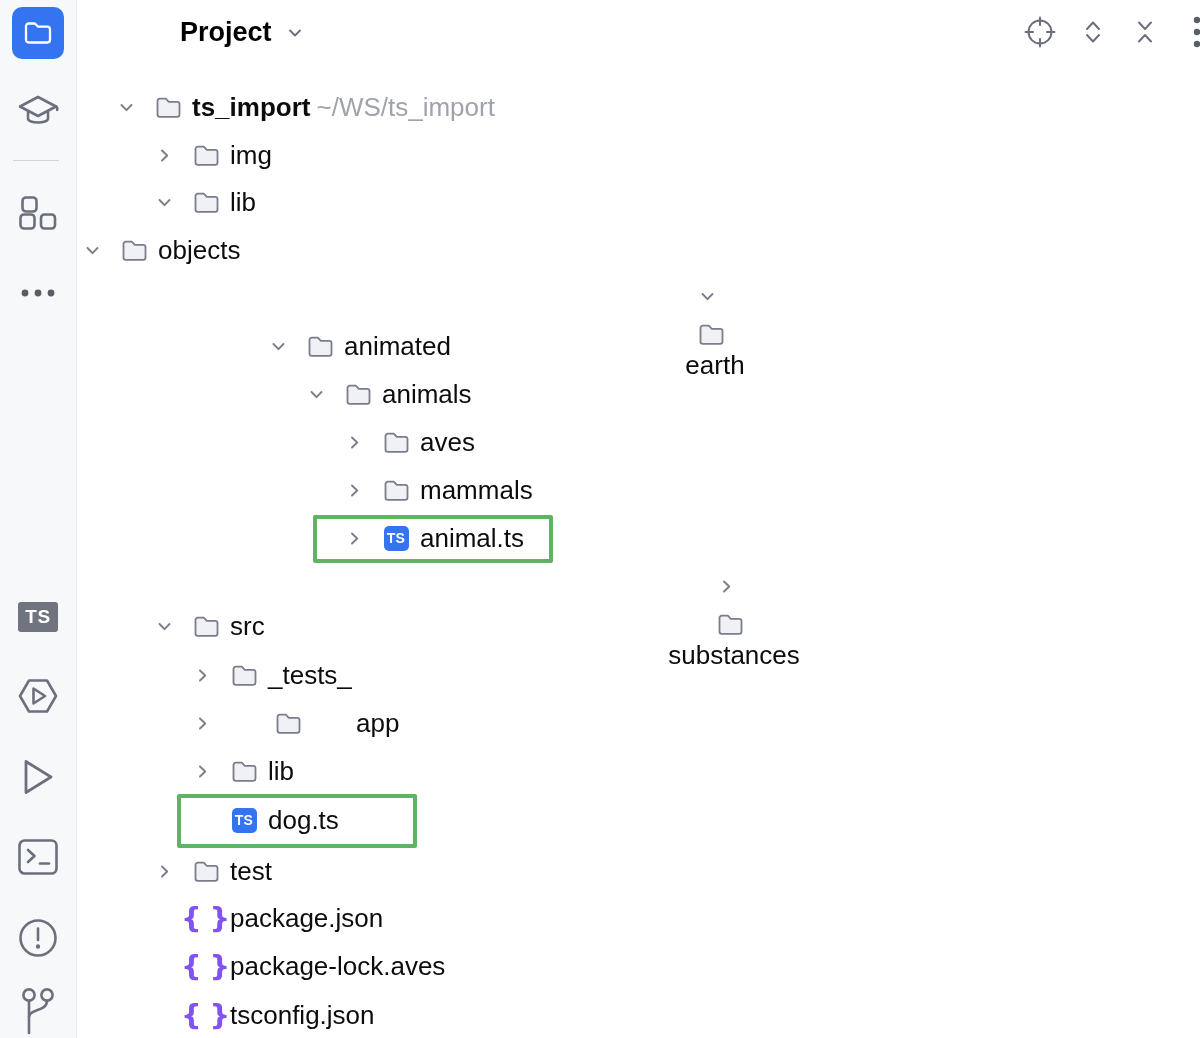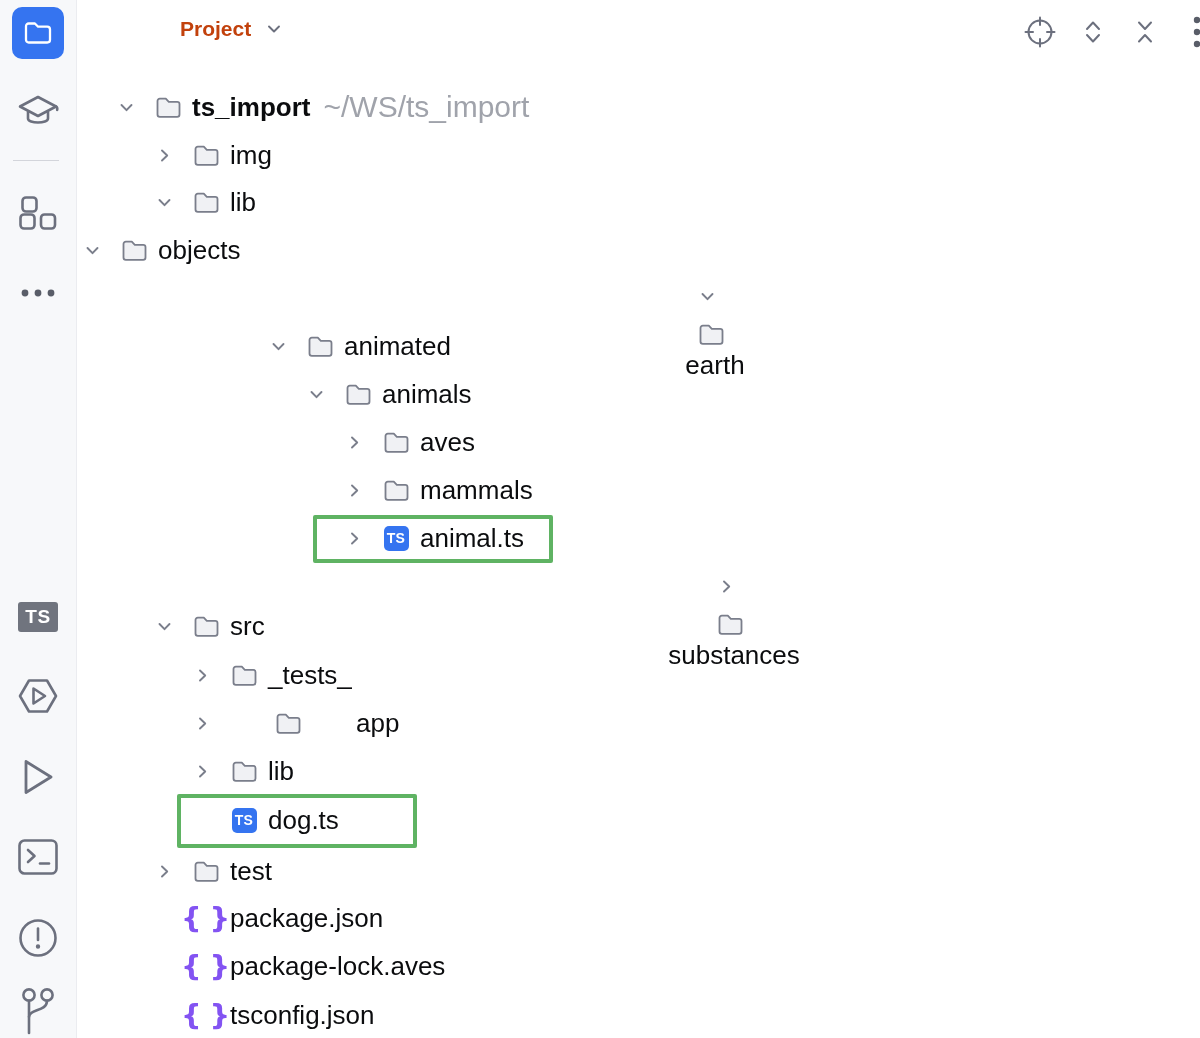--- a/index.html
+++ b/index.html
@@ -26,41 +26,41 @@
     border-top:1.5px solid #D3D5DB;
   }
   .ts-logo{
     width:40px;height:30px;background:#70747E;border-radius:3px;
     color:#fff;font-weight:700;font-size:19px;letter-spacing:.5px;
     display:flex;align-items:center;justify-content:center;
   }
   
   .panel-header{position:absolute;left:77px;top:0;right:0;height:66px;background:#fff;}
   .panel-title{
-    position:absolute;left:103px;top:17px;font-size:21px;font-weight:700;color:#c2410c;
+    position:absolute;left:103px;top:17px;font-size:27px;font-weight:700;color:#000000;
     display:flex;align-items:center;gap:14px;cursor:pointer;
   }
   .toolbar-icon{
     position:absolute;top:32px;transform:translate(-50%,-50%);cursor:pointer;
     display:flex;align-items:center;justify-content:center;
   }
   
   .tree{position:absolute;left:0;top:0;width:1200px;height:1038px;}
   .row{
     position:absolute;left:0;width:1200px;height:48px;
     display:flex;align-items:center;box-sizing:border-box;cursor:pointer;
   }
   .chev{
     width:44px;height:48px;display:flex;align-items:center;box-sizing:border-box;
     padding-left:10px;flex:0 0 44px;
   }
   .ficon{width:32px;display:flex;align-items:center;justify-content:center;flex:0 0 32px;}
   .label{margin-left:8px;font-size:26px;color:#0B0C0E;white-space:pre;}
   .label.bold{font-weight:700;}
-  .loc{margin-left:13px;font-size:30px;color:#A0A3AB;white-space:pre;}
+  .loc{margin-left:6px;font-size:26px;color:#A0A3AB;white-space:pre;}
   .ts-badge{
     width:25px;height:25px;background:#3574F0;border-radius:5px;color:#fff;
     font-size:14px;font-weight:700;display:flex;align-items:center;justify-content:center;
     letter-spacing:.3px;
   }
   .json-braces{
     font-size:29px;font-weight:600;color:#8353F2;letter-spacing:1px;line-height:1;
     font-family:"DejaVu Sans",sans-serif;
   }
   

